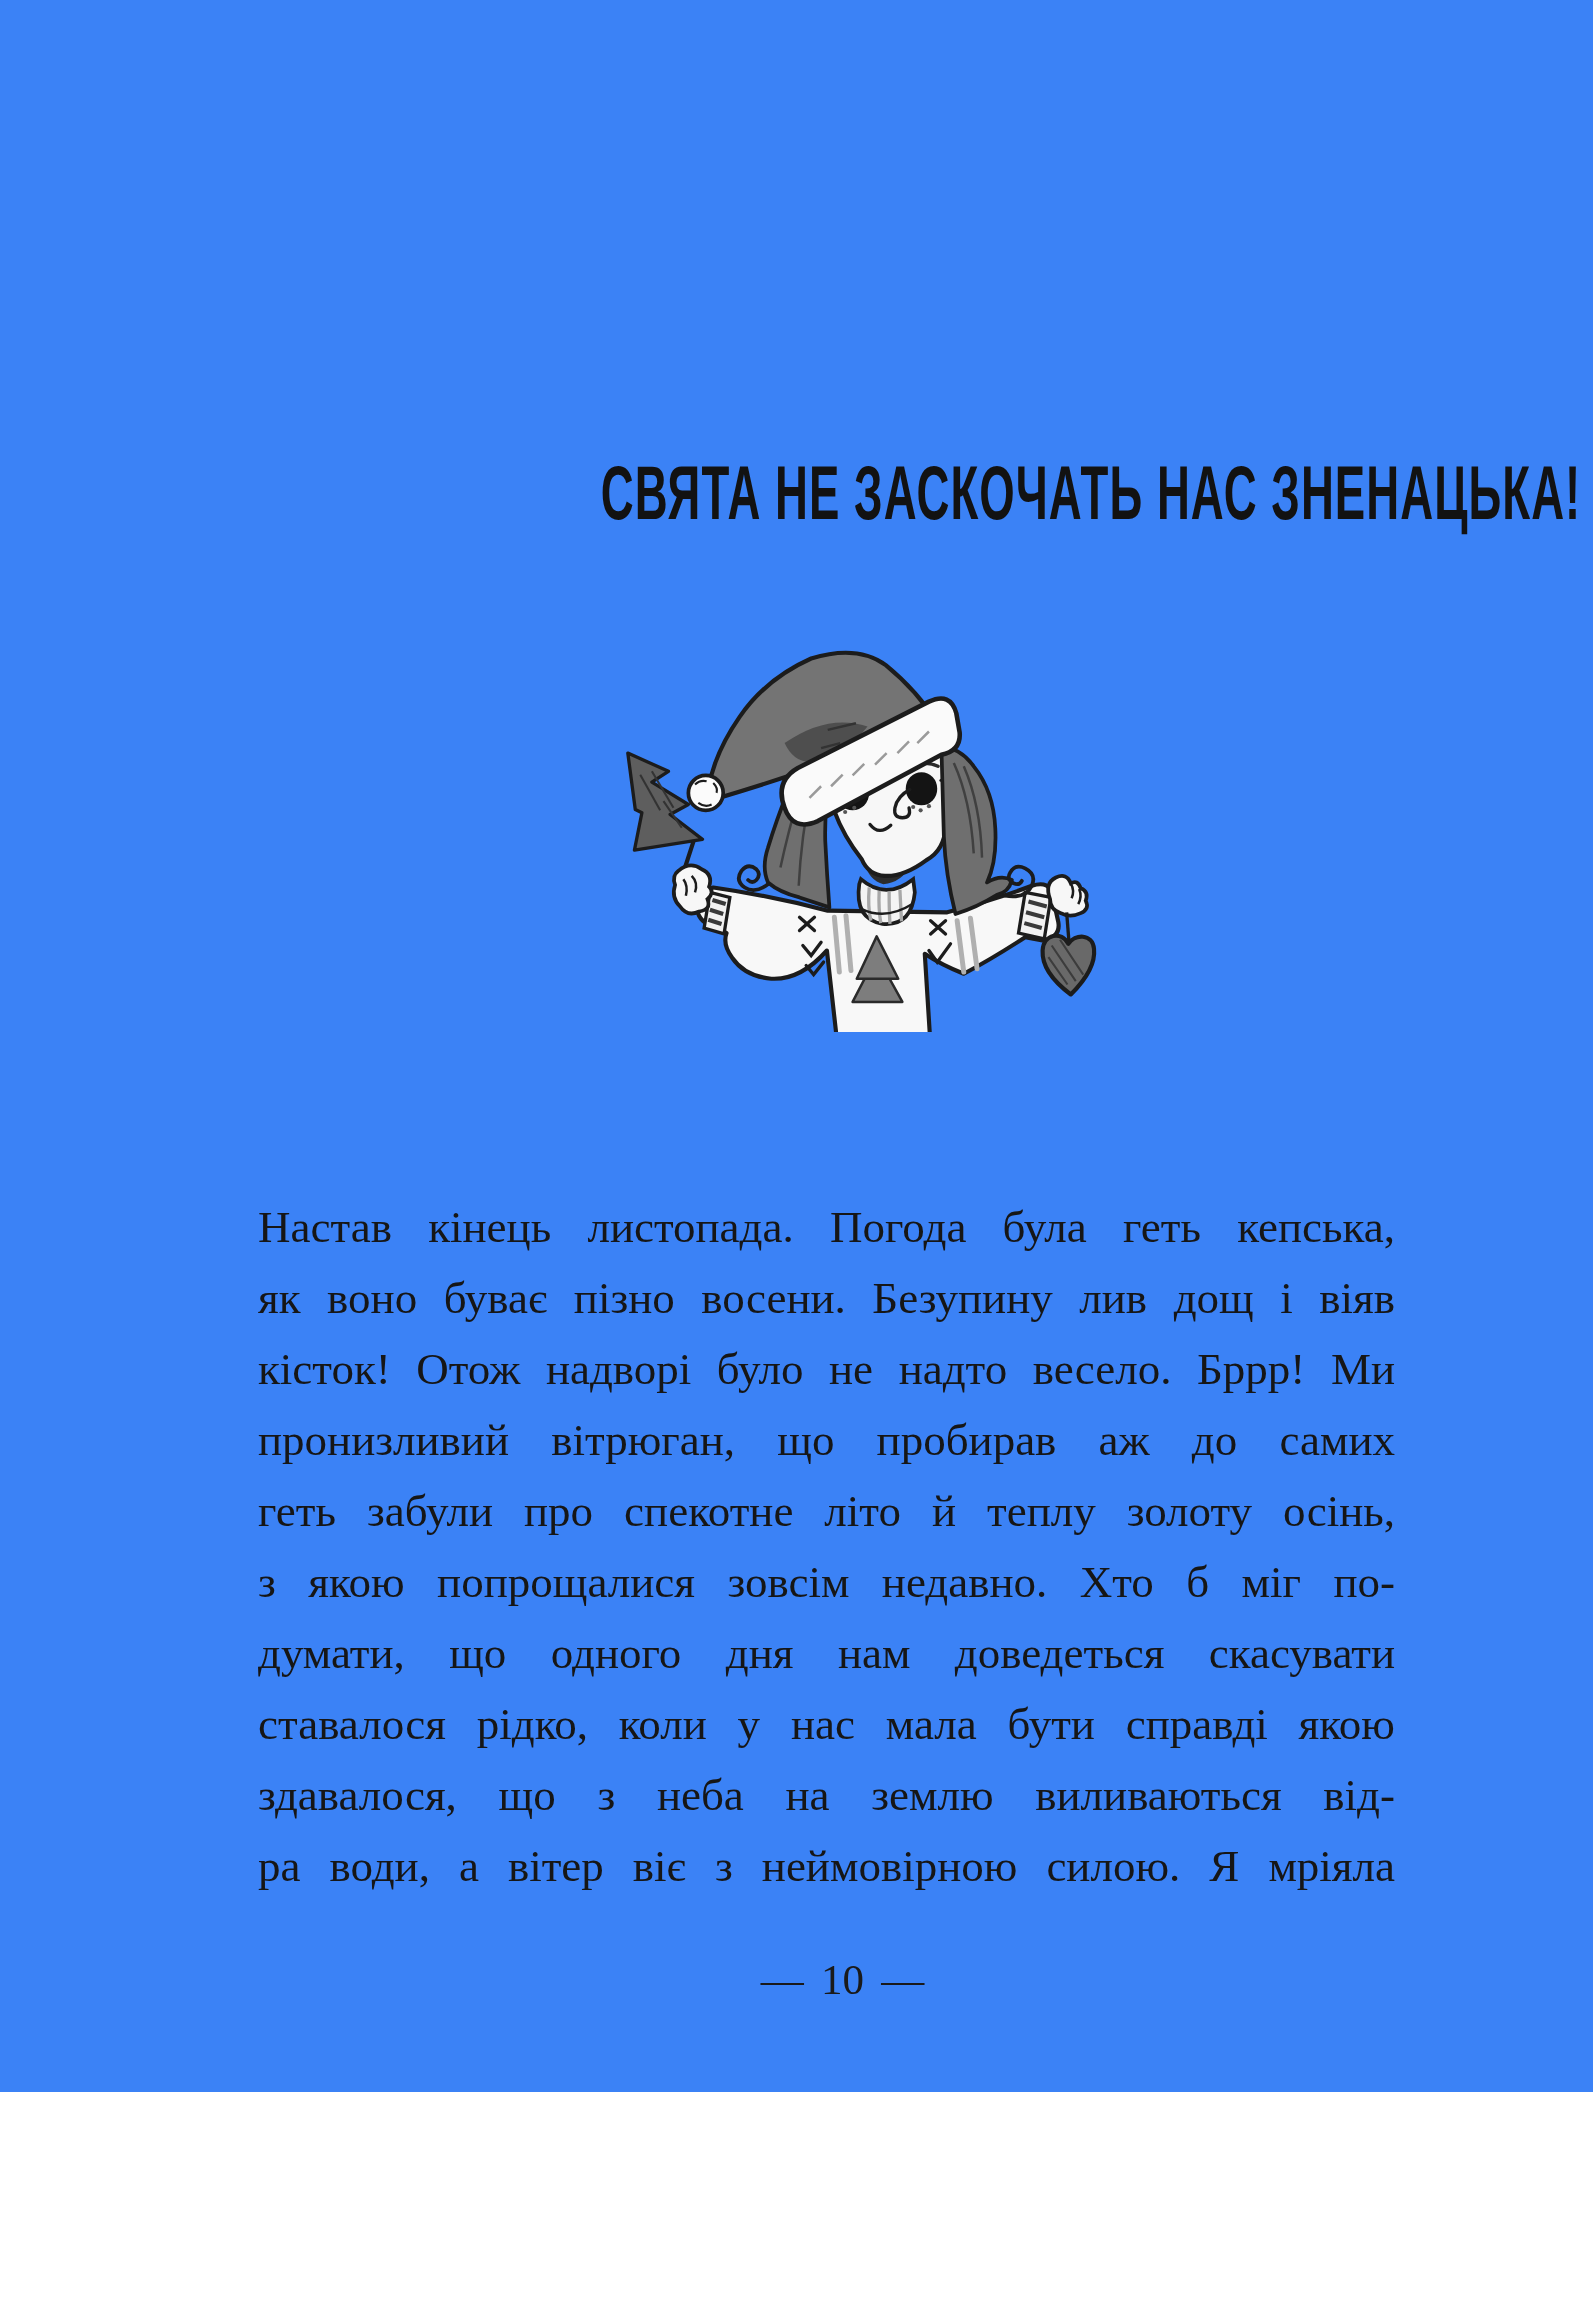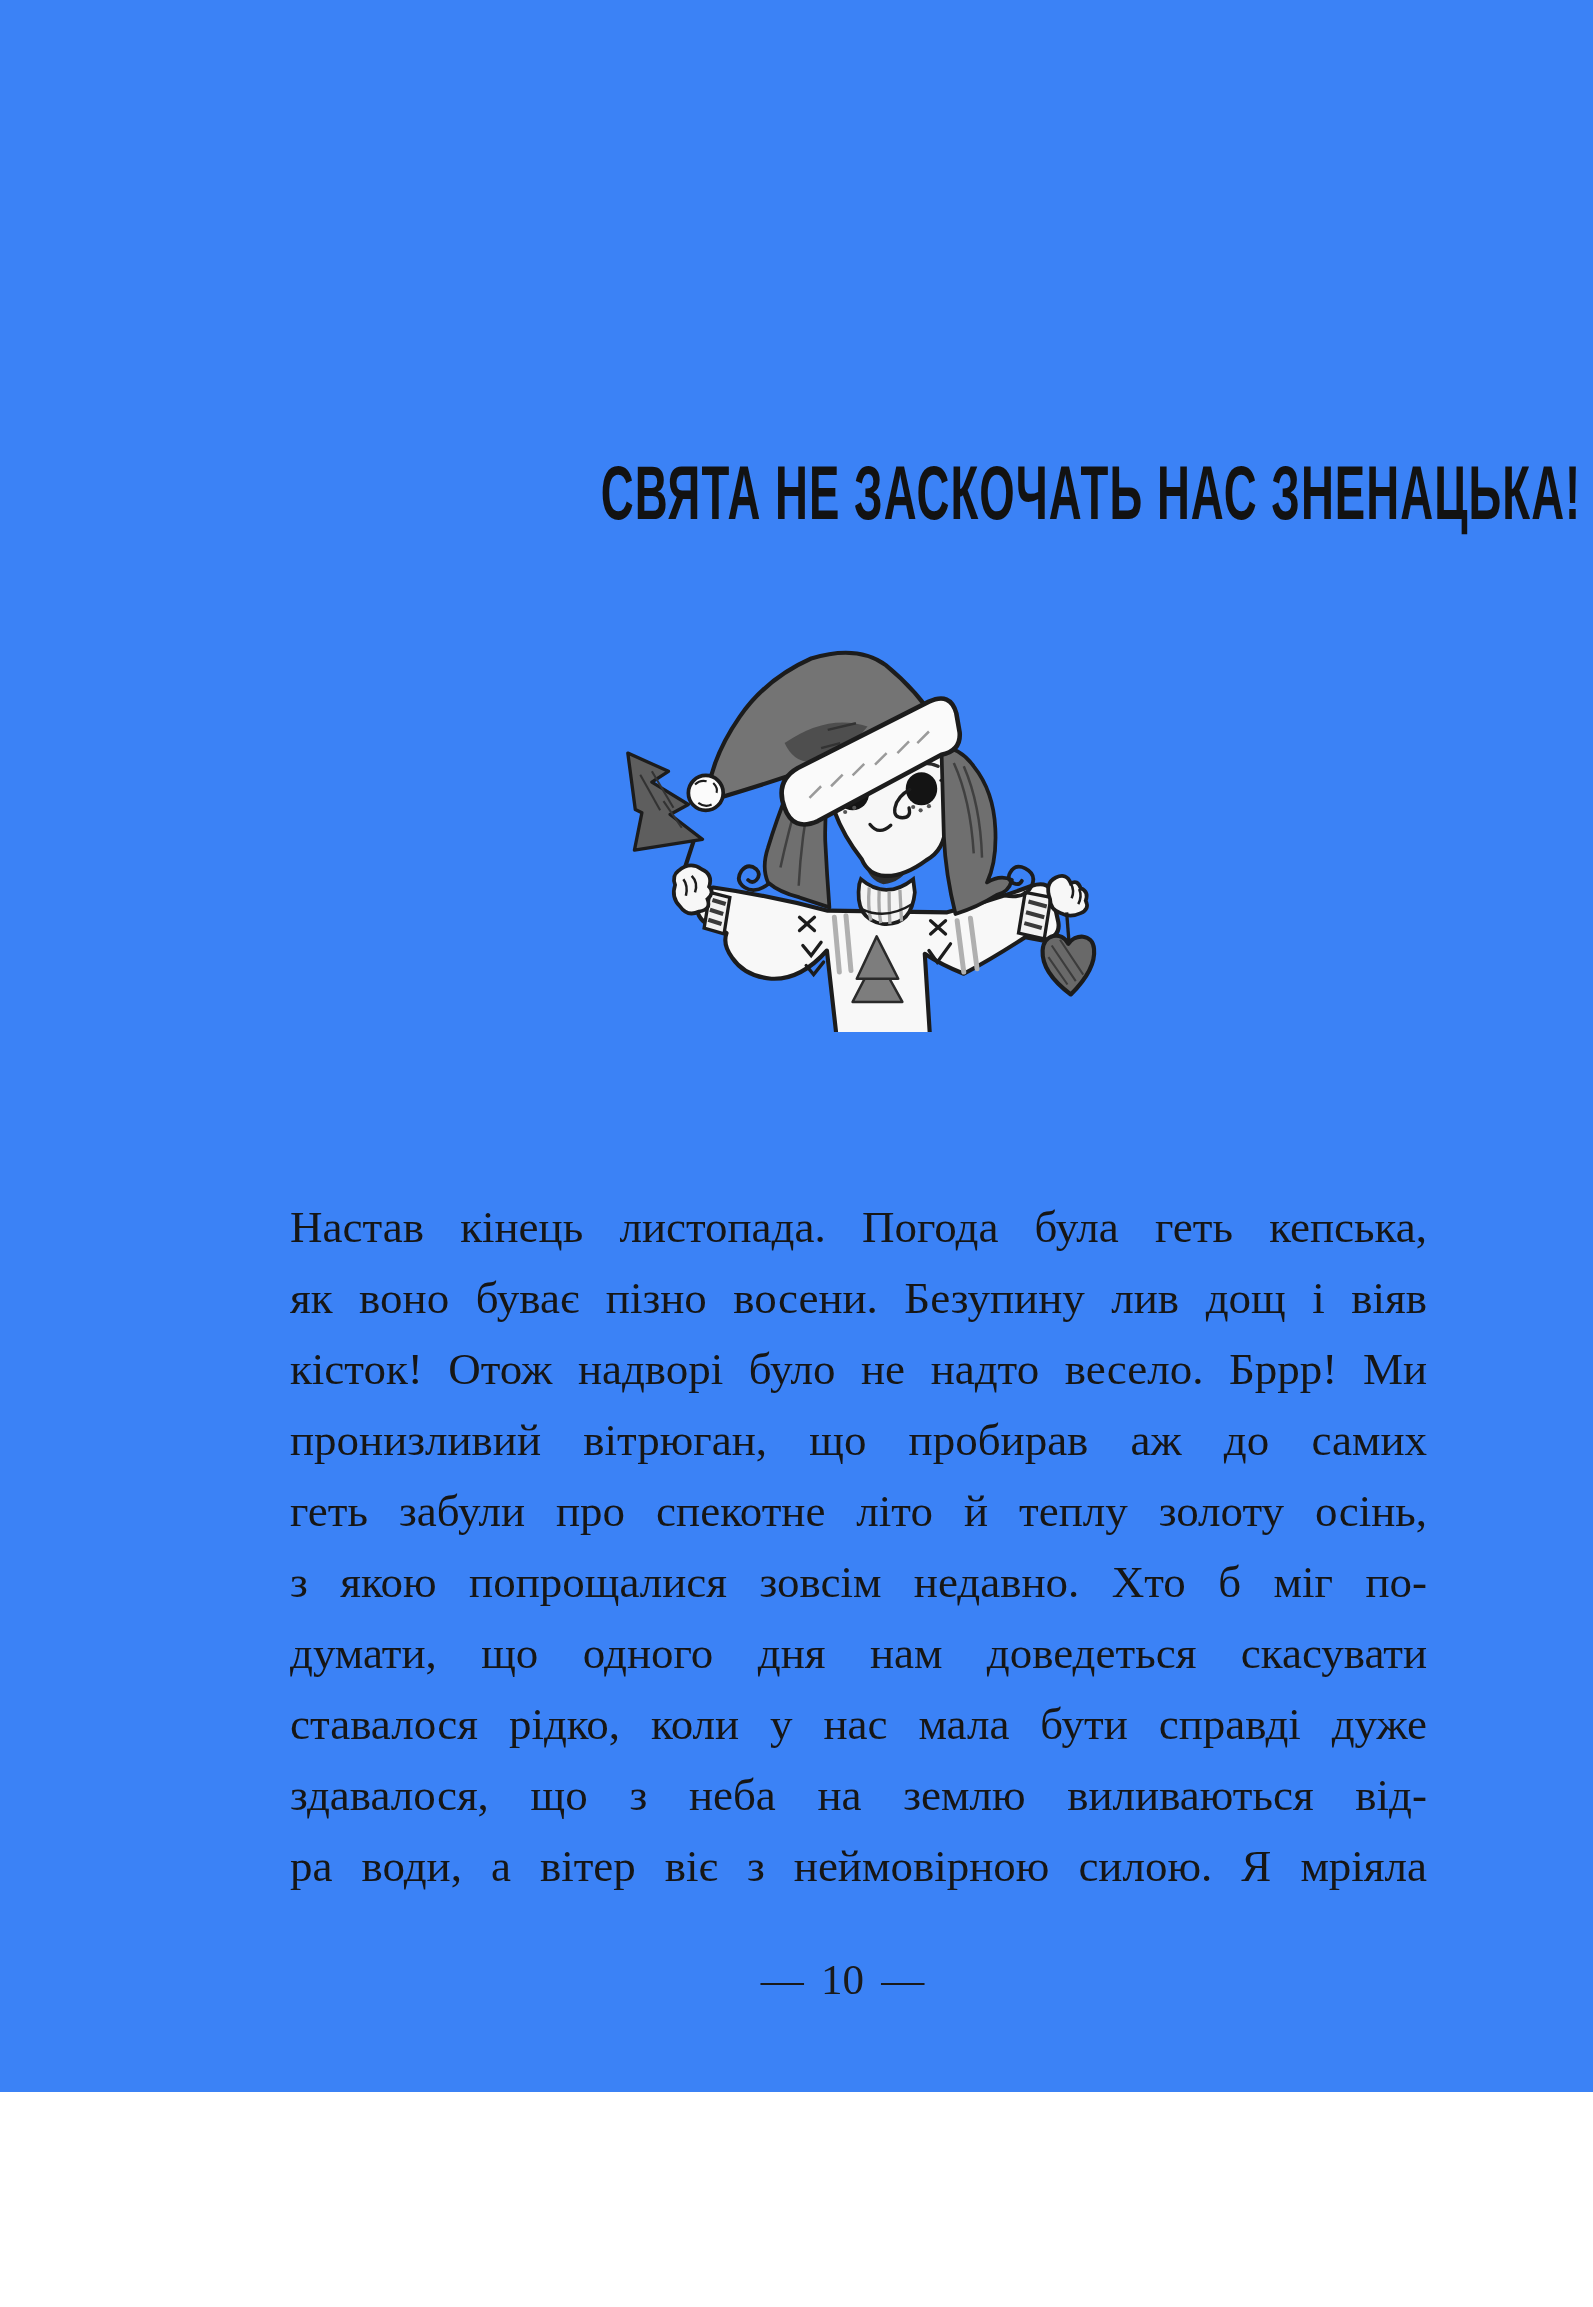--- a/index.html
+++ b/index.html
@@ -33,21 +33,21 @@
   }
   .illustration {
     position: absolute;
     left: 622px;
     top: 650px;
     width: 477px;
     height: 382px;
   }
   .bodytext {
     position: absolute;
-    left: 290px;
+    left: 258px;
     top: 1192px;
     width: 1137px;
     font-family: "Liberation Serif", serif;
     font-size: 45px;
     color: #161616;
   }
   .bodytext .line {
     height: 71px;
     line-height: 71px;
     text-align: justify;
@@ -196,21 +196,21 @@
   </div>
 
   <div class="bodytext">
     <div class="line">Настав кінець листопада. Погода була геть кепська,</div>
     <div class="line">як воно буває пізно восени. Безупину лив дощ і віяв</div>
     <div class="line">кісток! Отож надворі було не надто весело. Бррр! Ми</div>
     <div class="line">пронизливий вітрюган, що пробирав аж до самих</div>
     <div class="line">геть забули про спекотне літо й теплу золоту осінь,</div>
     <div class="line">з якою попрощалися зовсім недавно. Хто б міг по-</div>
     <div class="line">думати, що одного дня нам доведеться скасувати</div>
-    <div class="line">ставалося рідко, коли у нас мала бути справді дуже</div>
+    <div class="line">ставалося рідко, коли у нас мала бути справді якою</div>
     <div class="line">здавалося, що з неба на землю виливаються від-</div>
     <div class="line">ра води, а вітер віє з неймовірною силою. Я мріяла</div>
   </div>
 
   <div class="page-number">— 10 —</div>
 
 </div>
 
 
 </body></html>

